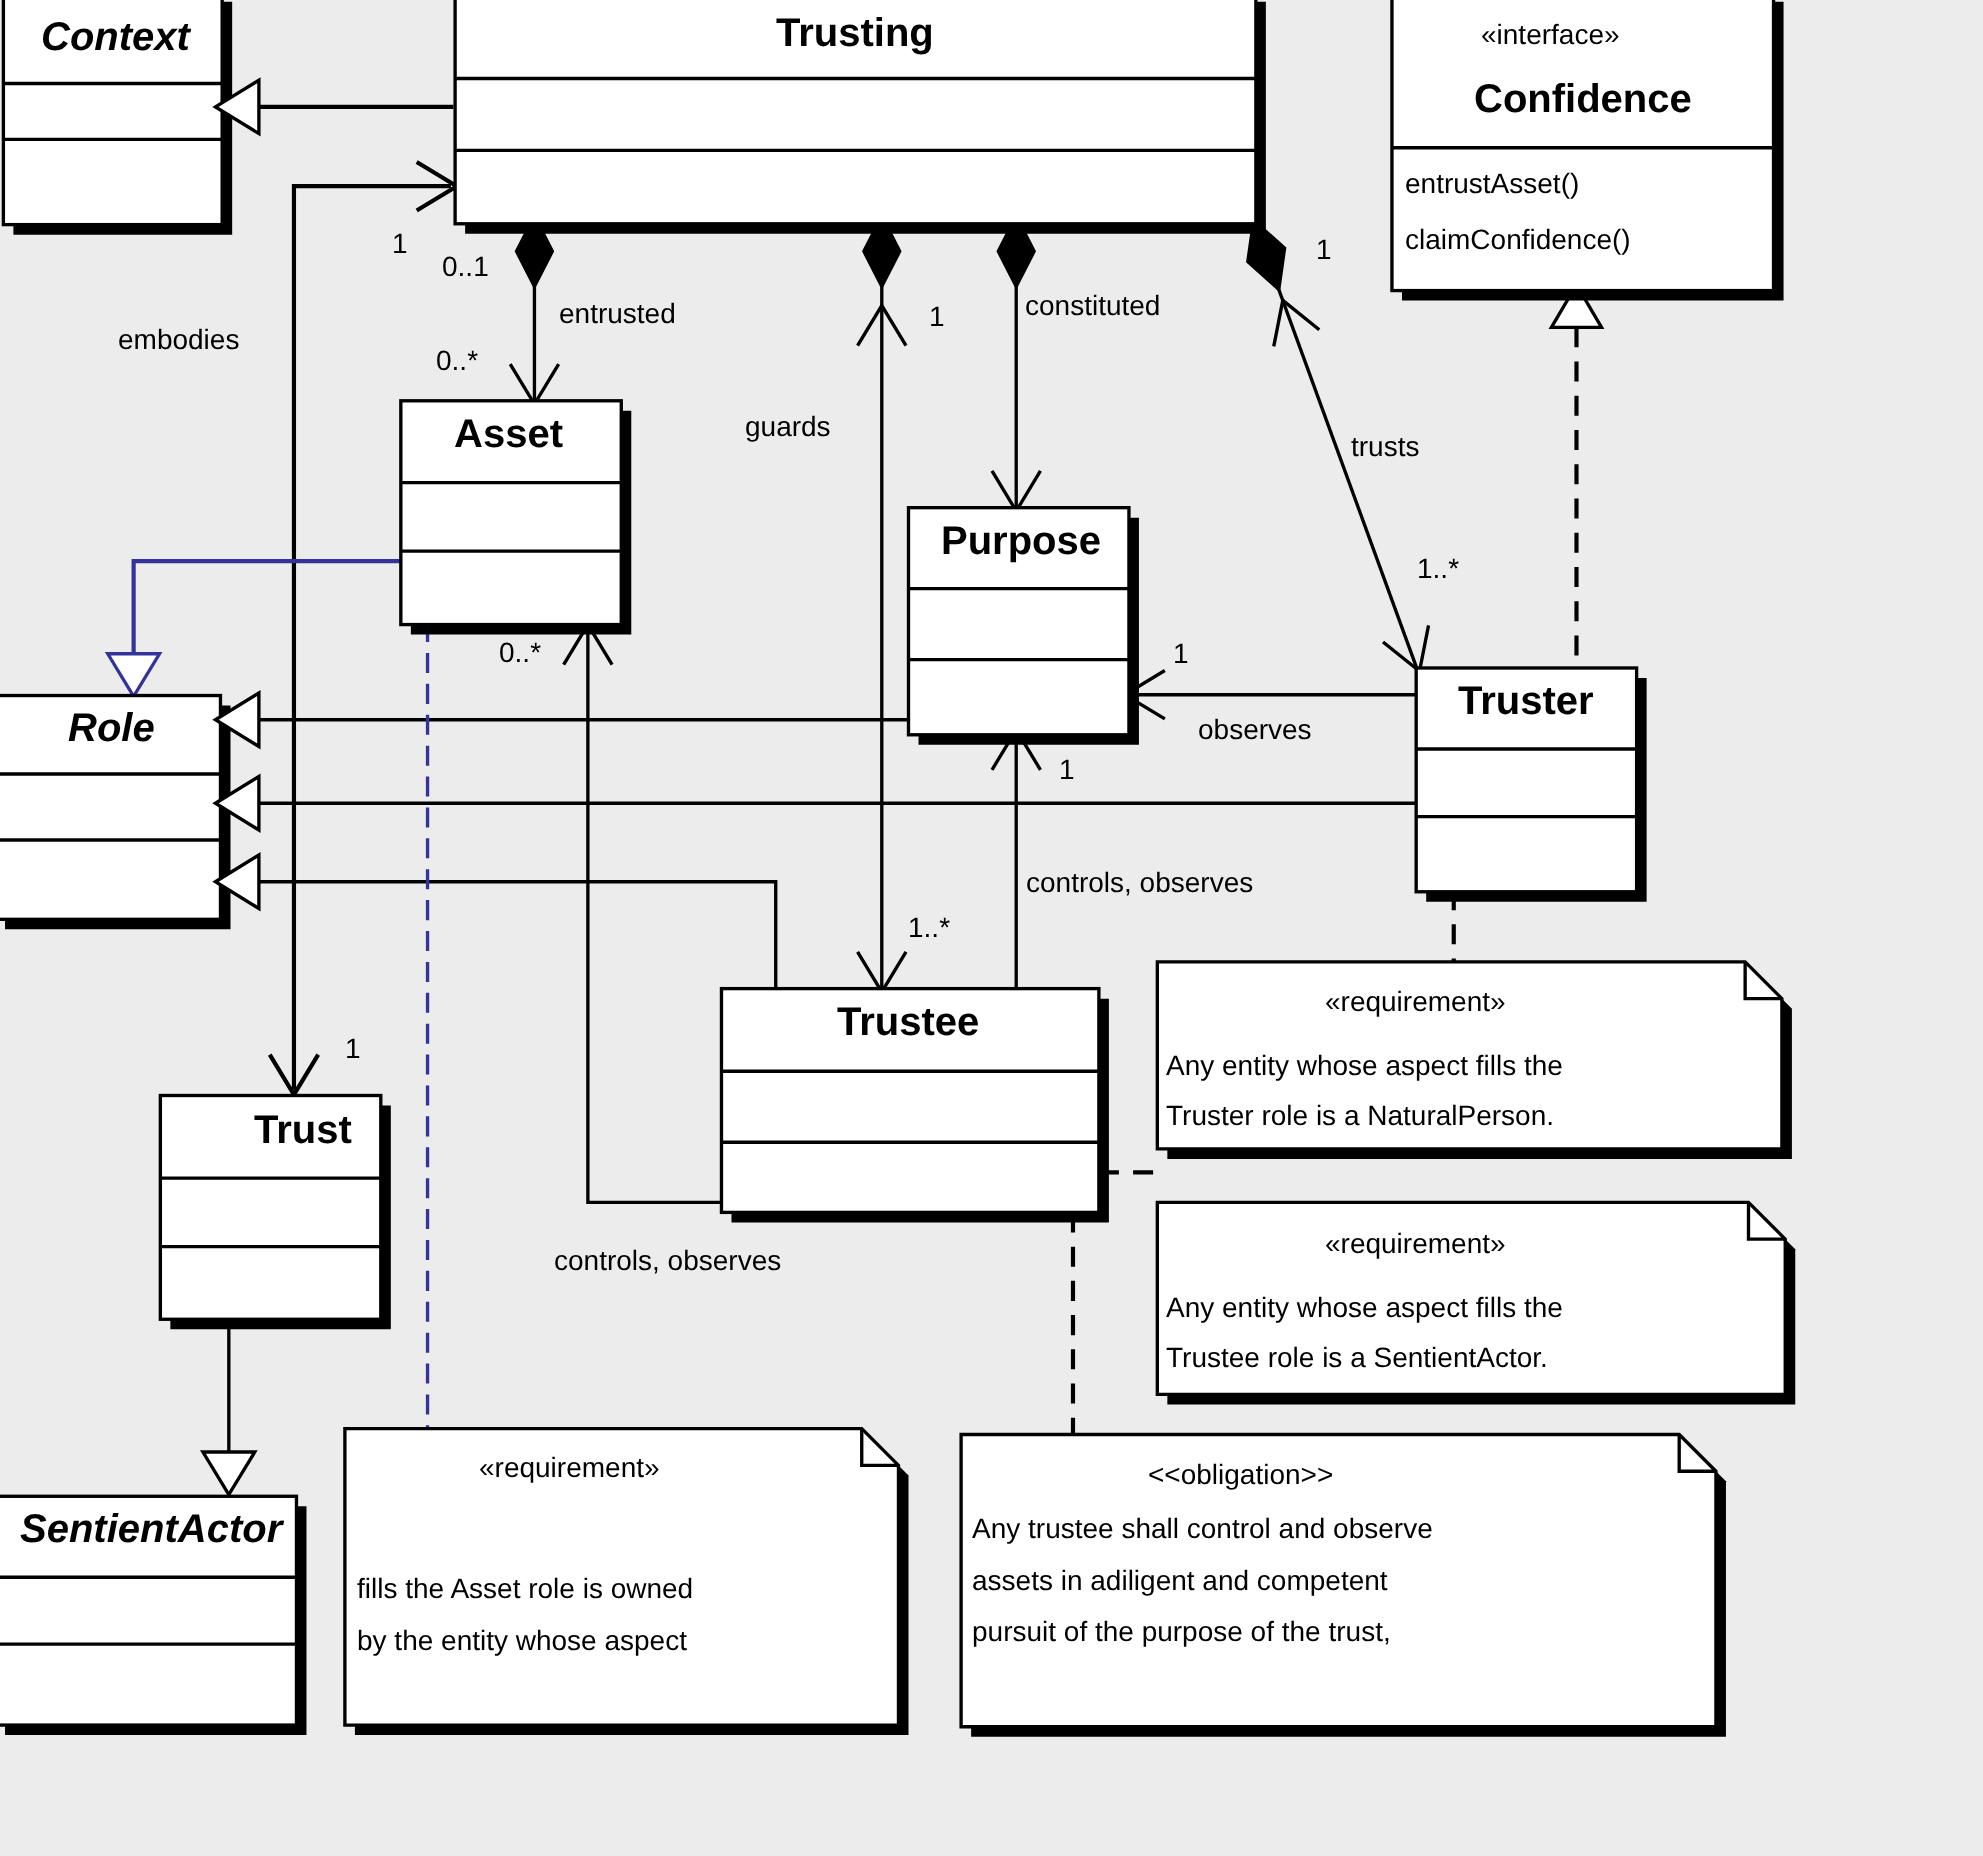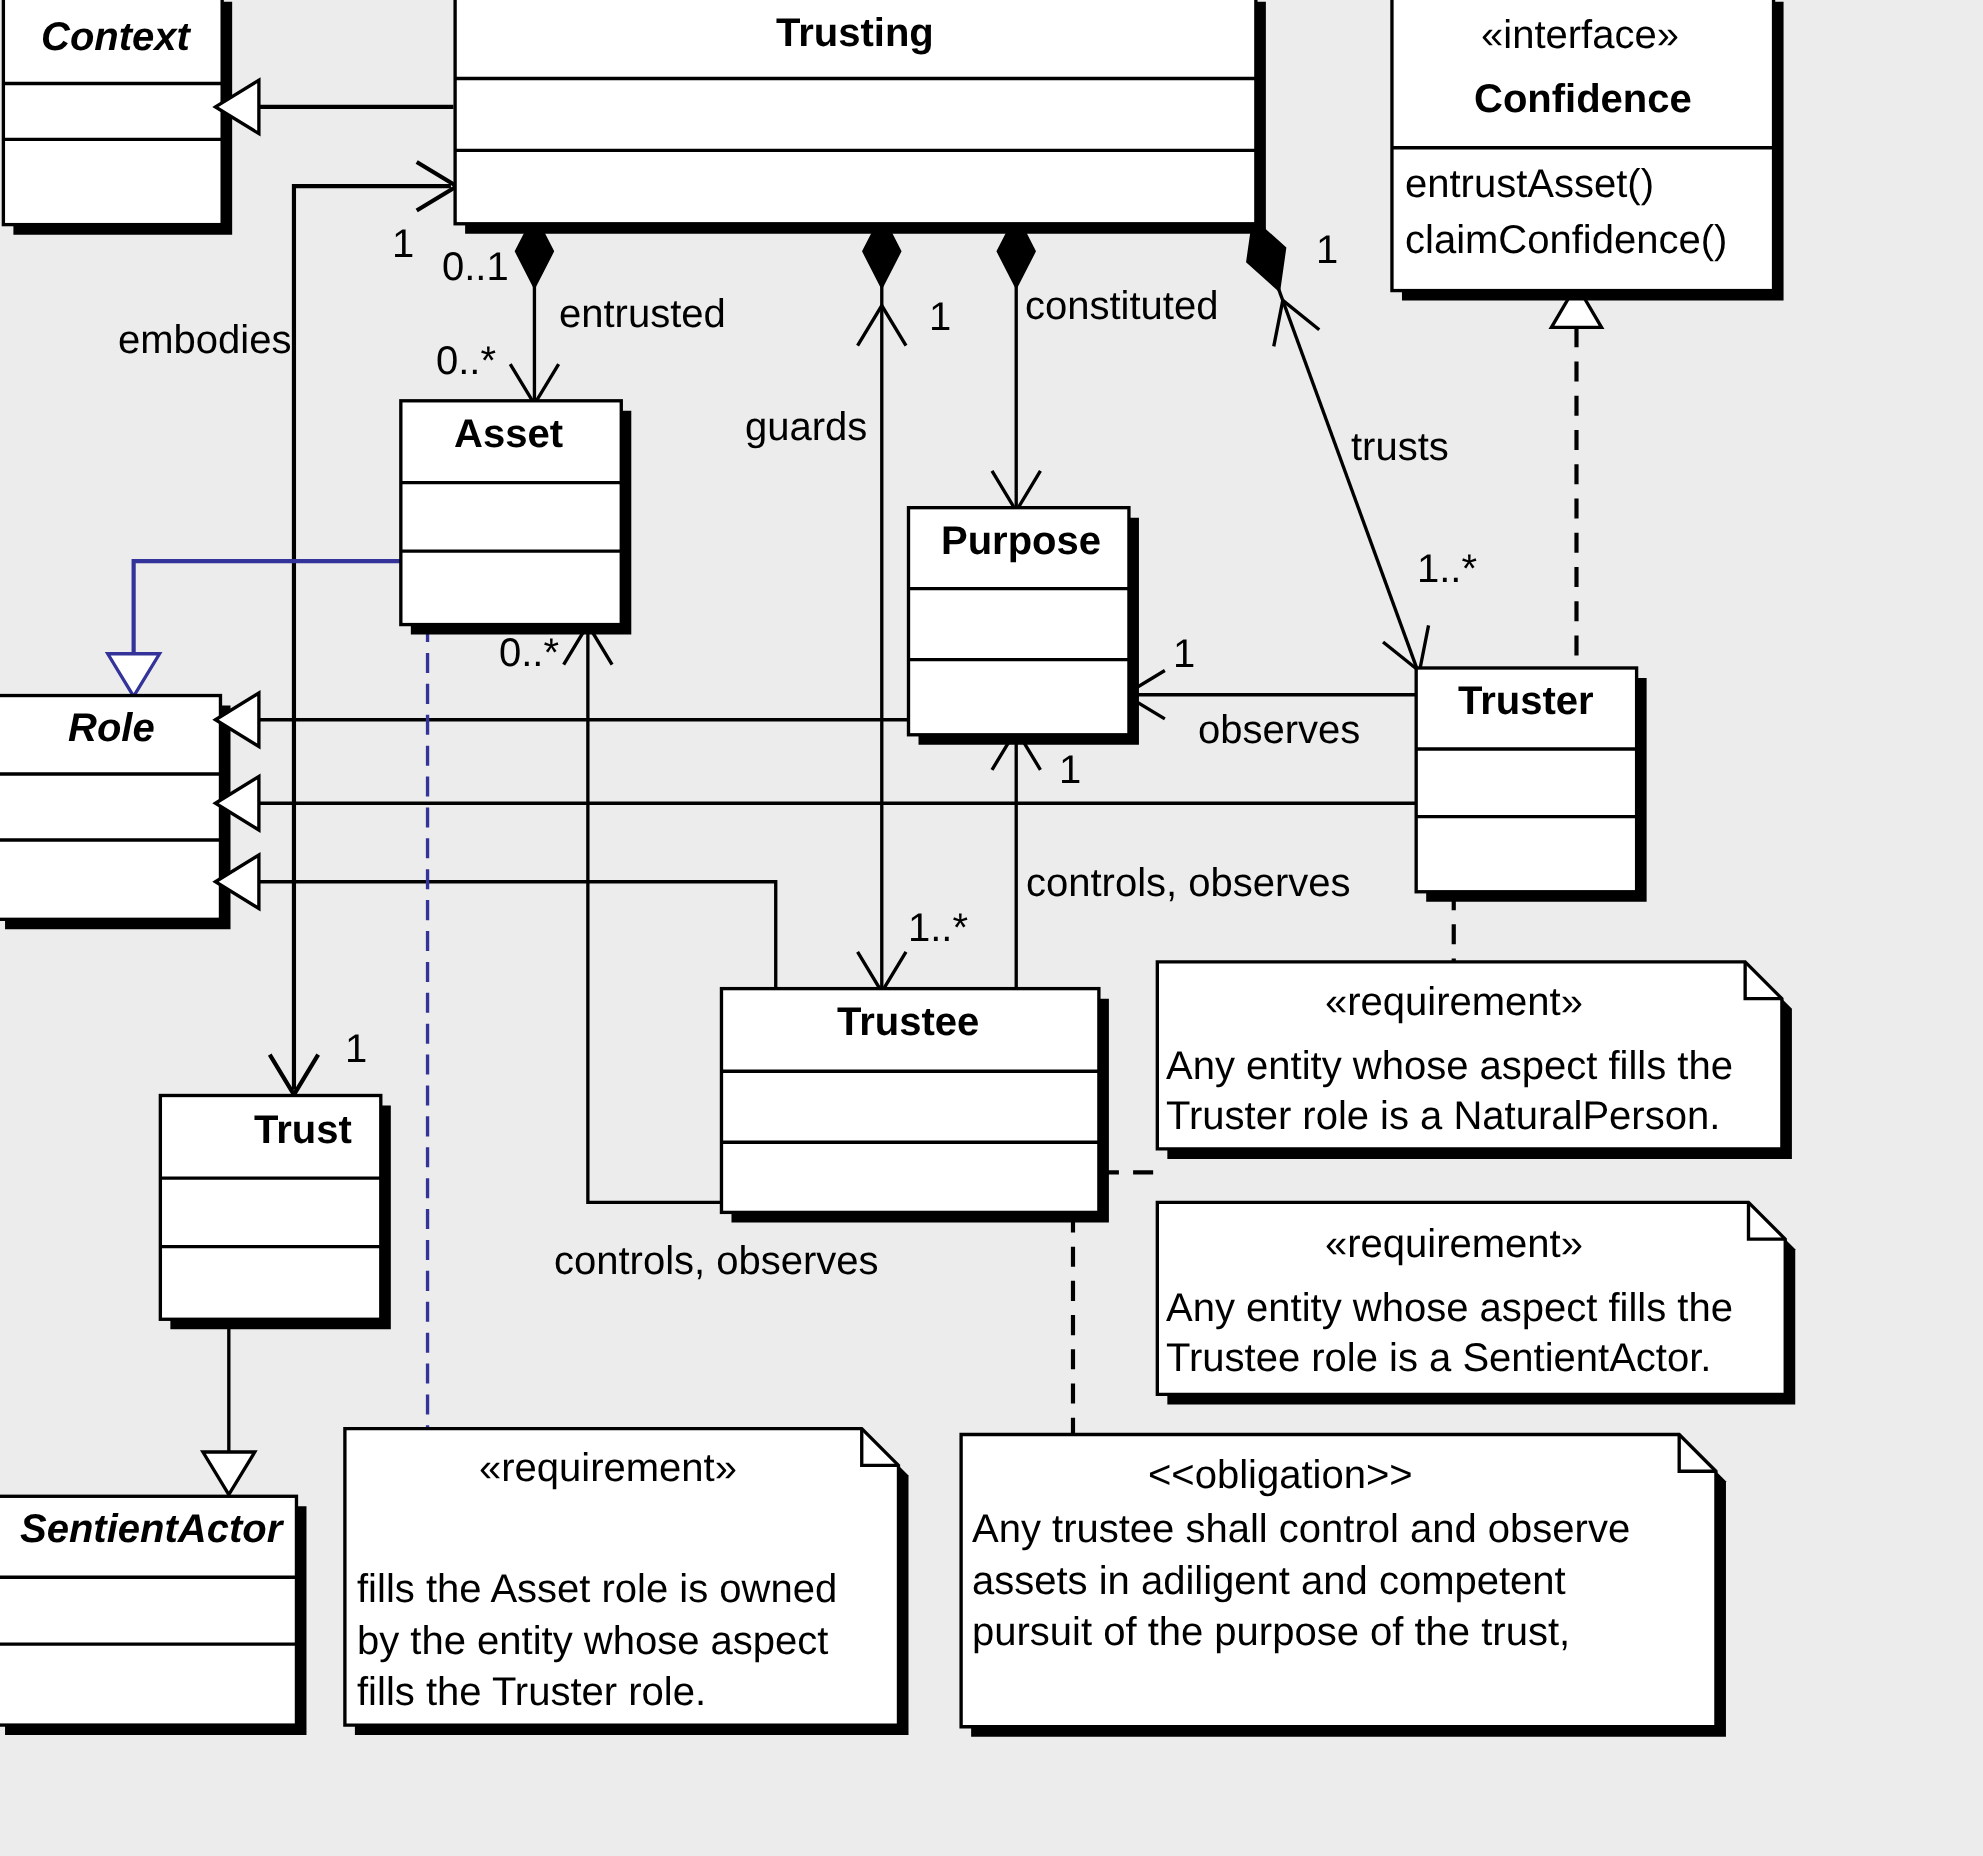--- a/index.html
+++ b/index.html
@@ -1,19 +1,19 @@
 <!DOCTYPE html>
 <html style="font-size:13.4px"><head>
 <meta charset="utf-8">
 <style>
   html,body{margin:0;padding:0;background:#ececec;}
   #stage{position:relative;width:1984px;height:1857px;background:#ececec;overflow:hidden;
          font-family:"Liberation Sans",sans-serif;}
   #diagram{position:absolute;left:0;top:0;}
-  .lbl{position:absolute;font-family:"Liberation Sans",sans-serif;font-size:40px;
+  .lbl{position:absolute;font-family:"Liberation Sans",sans-serif;font-size:28px;
         line-height:50px;color:#000;white-space:nowrap;
         -webkit-font-smoothing:antialiased;text-rendering:geometricPrecision;
         will-change:transform;transform:translateZ(0);}
   .bold{font-weight:bold;font-size:40px;}
   .ital{font-style:italic;}
 </style>
 </head>
 <body>
 
 <div id="stage">
@@ -162,21 +162,20 @@
   <div class="lbl bold ital" style="left:20px;top:1504px;">SentientActor</div>
   <div class="lbl" style="left:1325px;top:977px;">«requirement»</div>
   <div class="lbl" style="left:1166px;top:1041px;">Any entity whose aspect fills the</div>
   <div class="lbl" style="left:1166px;top:1091px;">Truster role is a NaturalPerson.</div>
   <div class="lbl" style="left:1325px;top:1219px;">«requirement»</div>
   <div class="lbl" style="left:1166px;top:1283px;">Any entity whose aspect fills the</div>
   <div class="lbl" style="left:1166px;top:1333px;">Trustee role is a SentientActor.</div>
   <div class="lbl" style="left:479px;top:1443px;">«requirement»</div>
   <div class="lbl" style="left:357px;top:1564px;">fills the Asset role is owned</div>
   <div class="lbl" style="left:357px;top:1616px;">by the entity whose aspect</div>
-  <div class="lbl" style="left:357px;top:1667px;">fills the Truster role.</div>
   <div class="lbl" style="left:1148px;top:1450px;">&lt;&lt;obligation&gt;&gt;</div>
   <div class="lbl" style="left:972px;top:1556px;">assets in adiligent and competent</div>
   <div class="lbl" style="left:972px;top:1504px;">Any trustee shall control and observe</div>
   <div class="lbl" style="left:972px;top:1607px;">pursuit of the purpose of the trust,</div>
   <div class="lbl" style="left:118px;top:315px;">embodies</div>
   <div class="lbl" style="left:559px;top:289px;">entrusted</div>
   <div class="lbl" style="left:745px;top:402px;">guards</div>
   <div class="lbl" style="left:1025px;top:281px;">constituted</div>
   <div class="lbl" style="left:1351px;top:422px;">trusts</div>
   <div class="lbl" style="left:1198px;top:705px;">observes</div>

